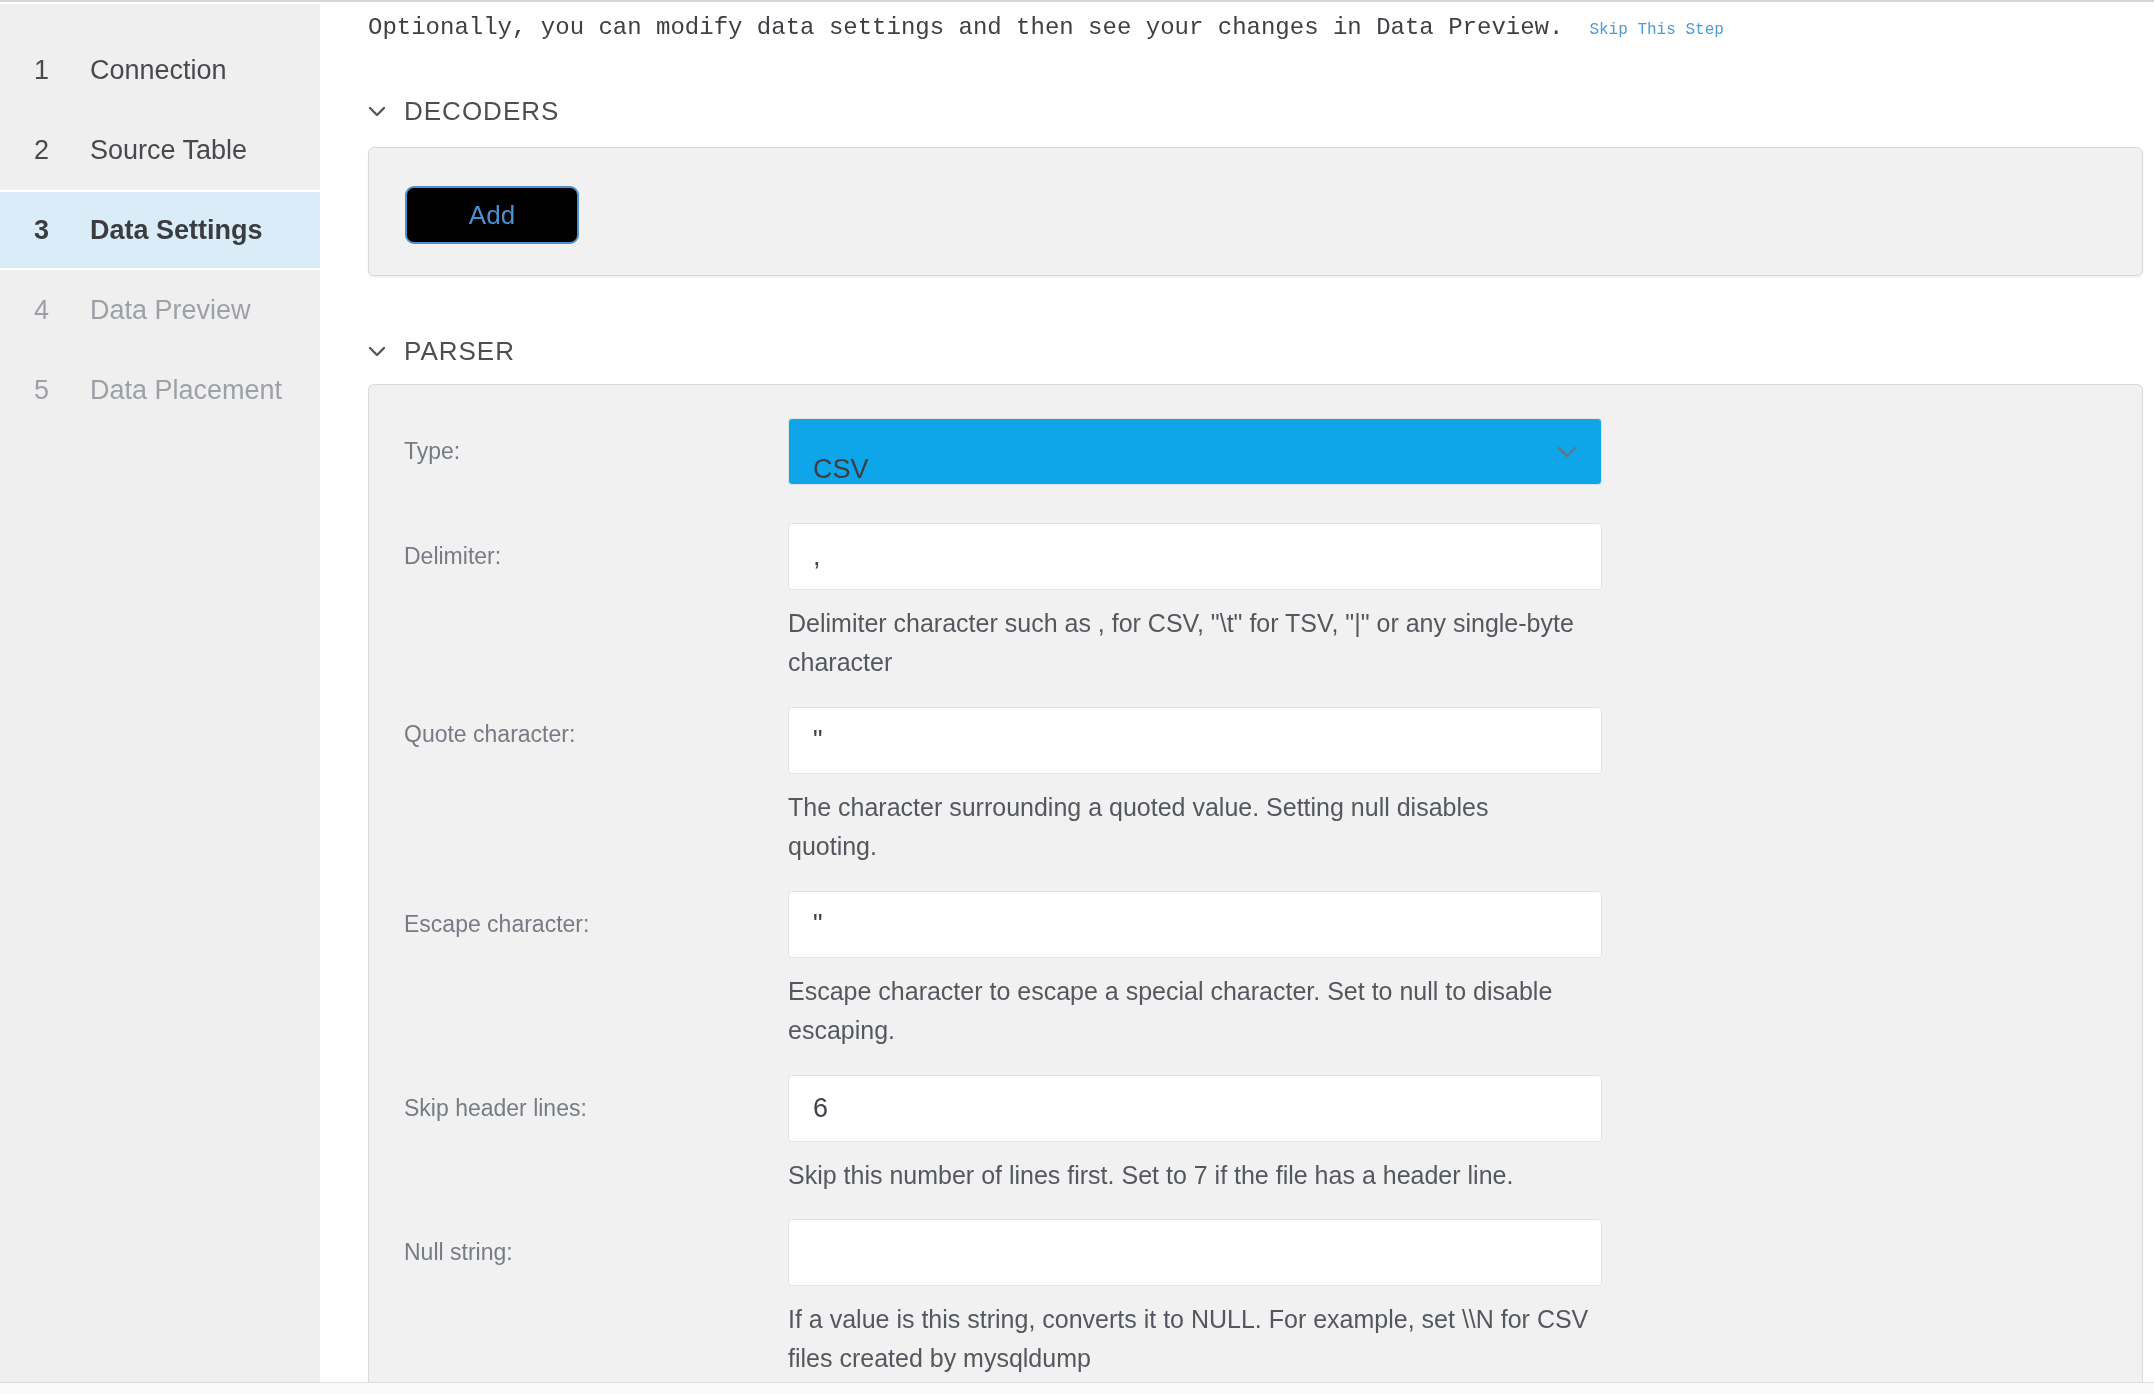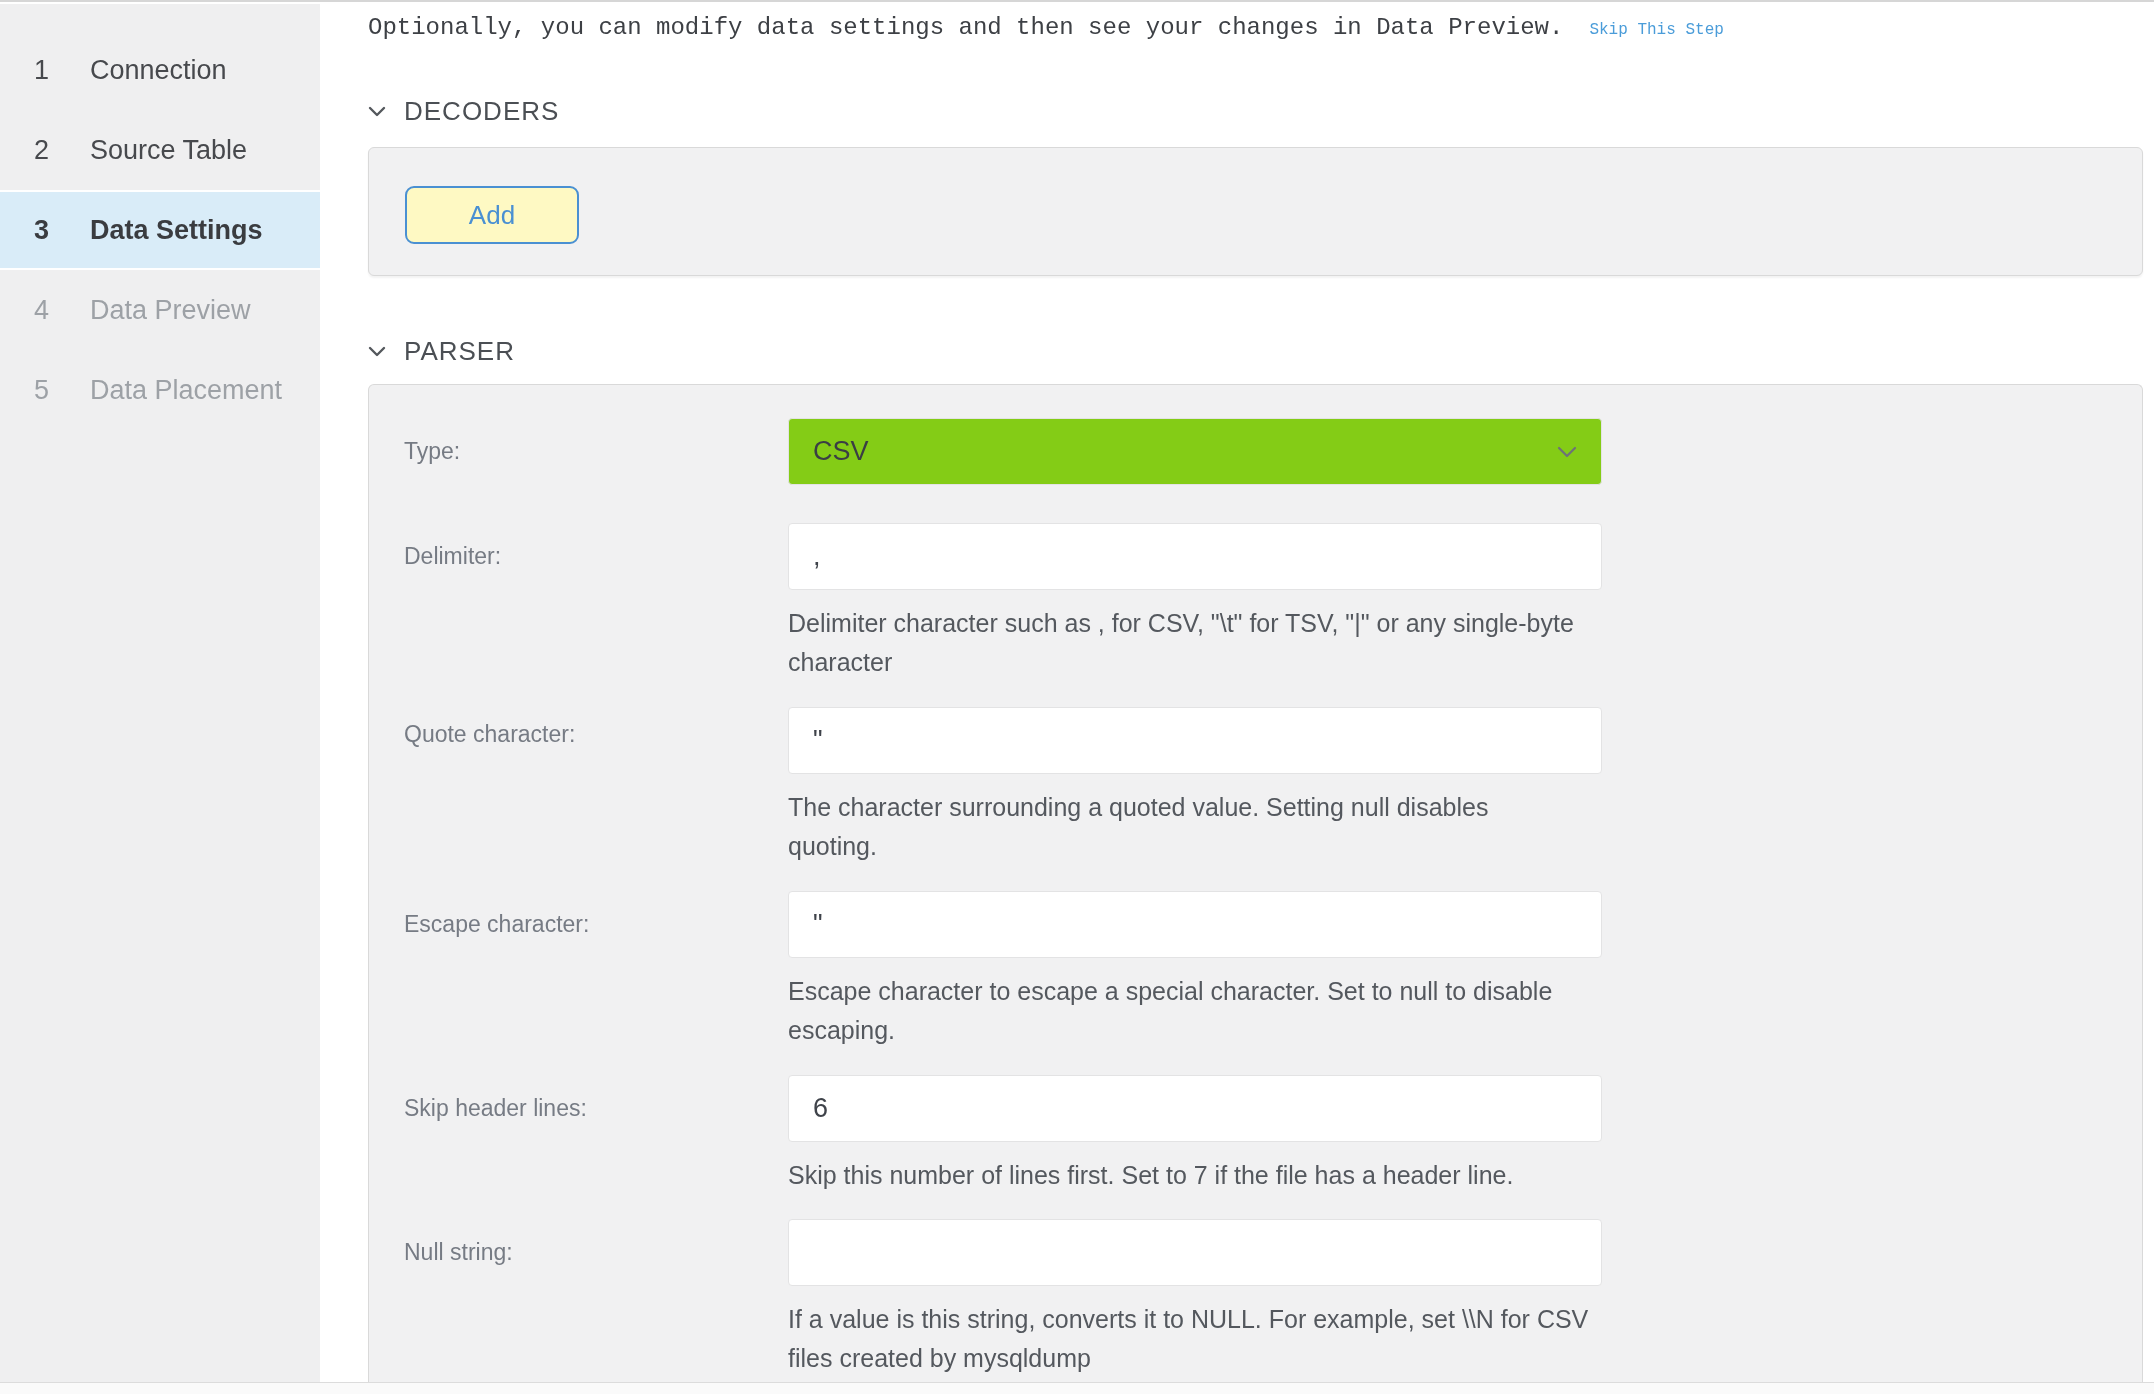--- a/index.html
+++ b/index.html
@@ -93,21 +93,21 @@
     border-radius: 6px;
     box-shadow: 0 2px 2px rgba(0,0,0,0.05);
   }
   #decoders-panel { top: 143px; height: 129px; }
   #parser-panel   { top: 380px; height: 1000px; border-bottom: none; border-radius: 6px 6px 0 0; box-shadow: none; }
 
   .add-btn {
     position: absolute;
     left: 36px; top: 38px;
     width: 174px; height: 58px;
-    background: #fef9c3;
+    background: #000000;
     border: 2px solid var(--button-blue, #4a90d2);
     border-radius: 9px;
     color: var(--button-blue, #4a90d2);
     font-size: 26px;
     font-family: inherit;
     cursor: pointer;
   }
 
   
   .field-label {
@@ -131,27 +131,27 @@
     font-size: 27px;
     color: #3f434a;
     padding: 0 24px;
     outline: none;
   }
   .field-select {
     position: absolute;
     left: 419px;
     width: 814px;
     height: 67px;
-    background: #84cc16;
+    background: #0ea5e9;
     border: 1px solid #e3e3e4;
     border-radius: 4px;
     font-size: 27px;
     color: #3a3e44;
     line-height: 65px;
-    padding: 0 24px;
+    padding: 18px 24px;
     cursor: pointer;
   }
   .field-select .chev {
     position: absolute;
     right: 24px; top: 27px;
     display: inline-flex;
   }
   .field-help {
     position: absolute;
     left: 419px;

